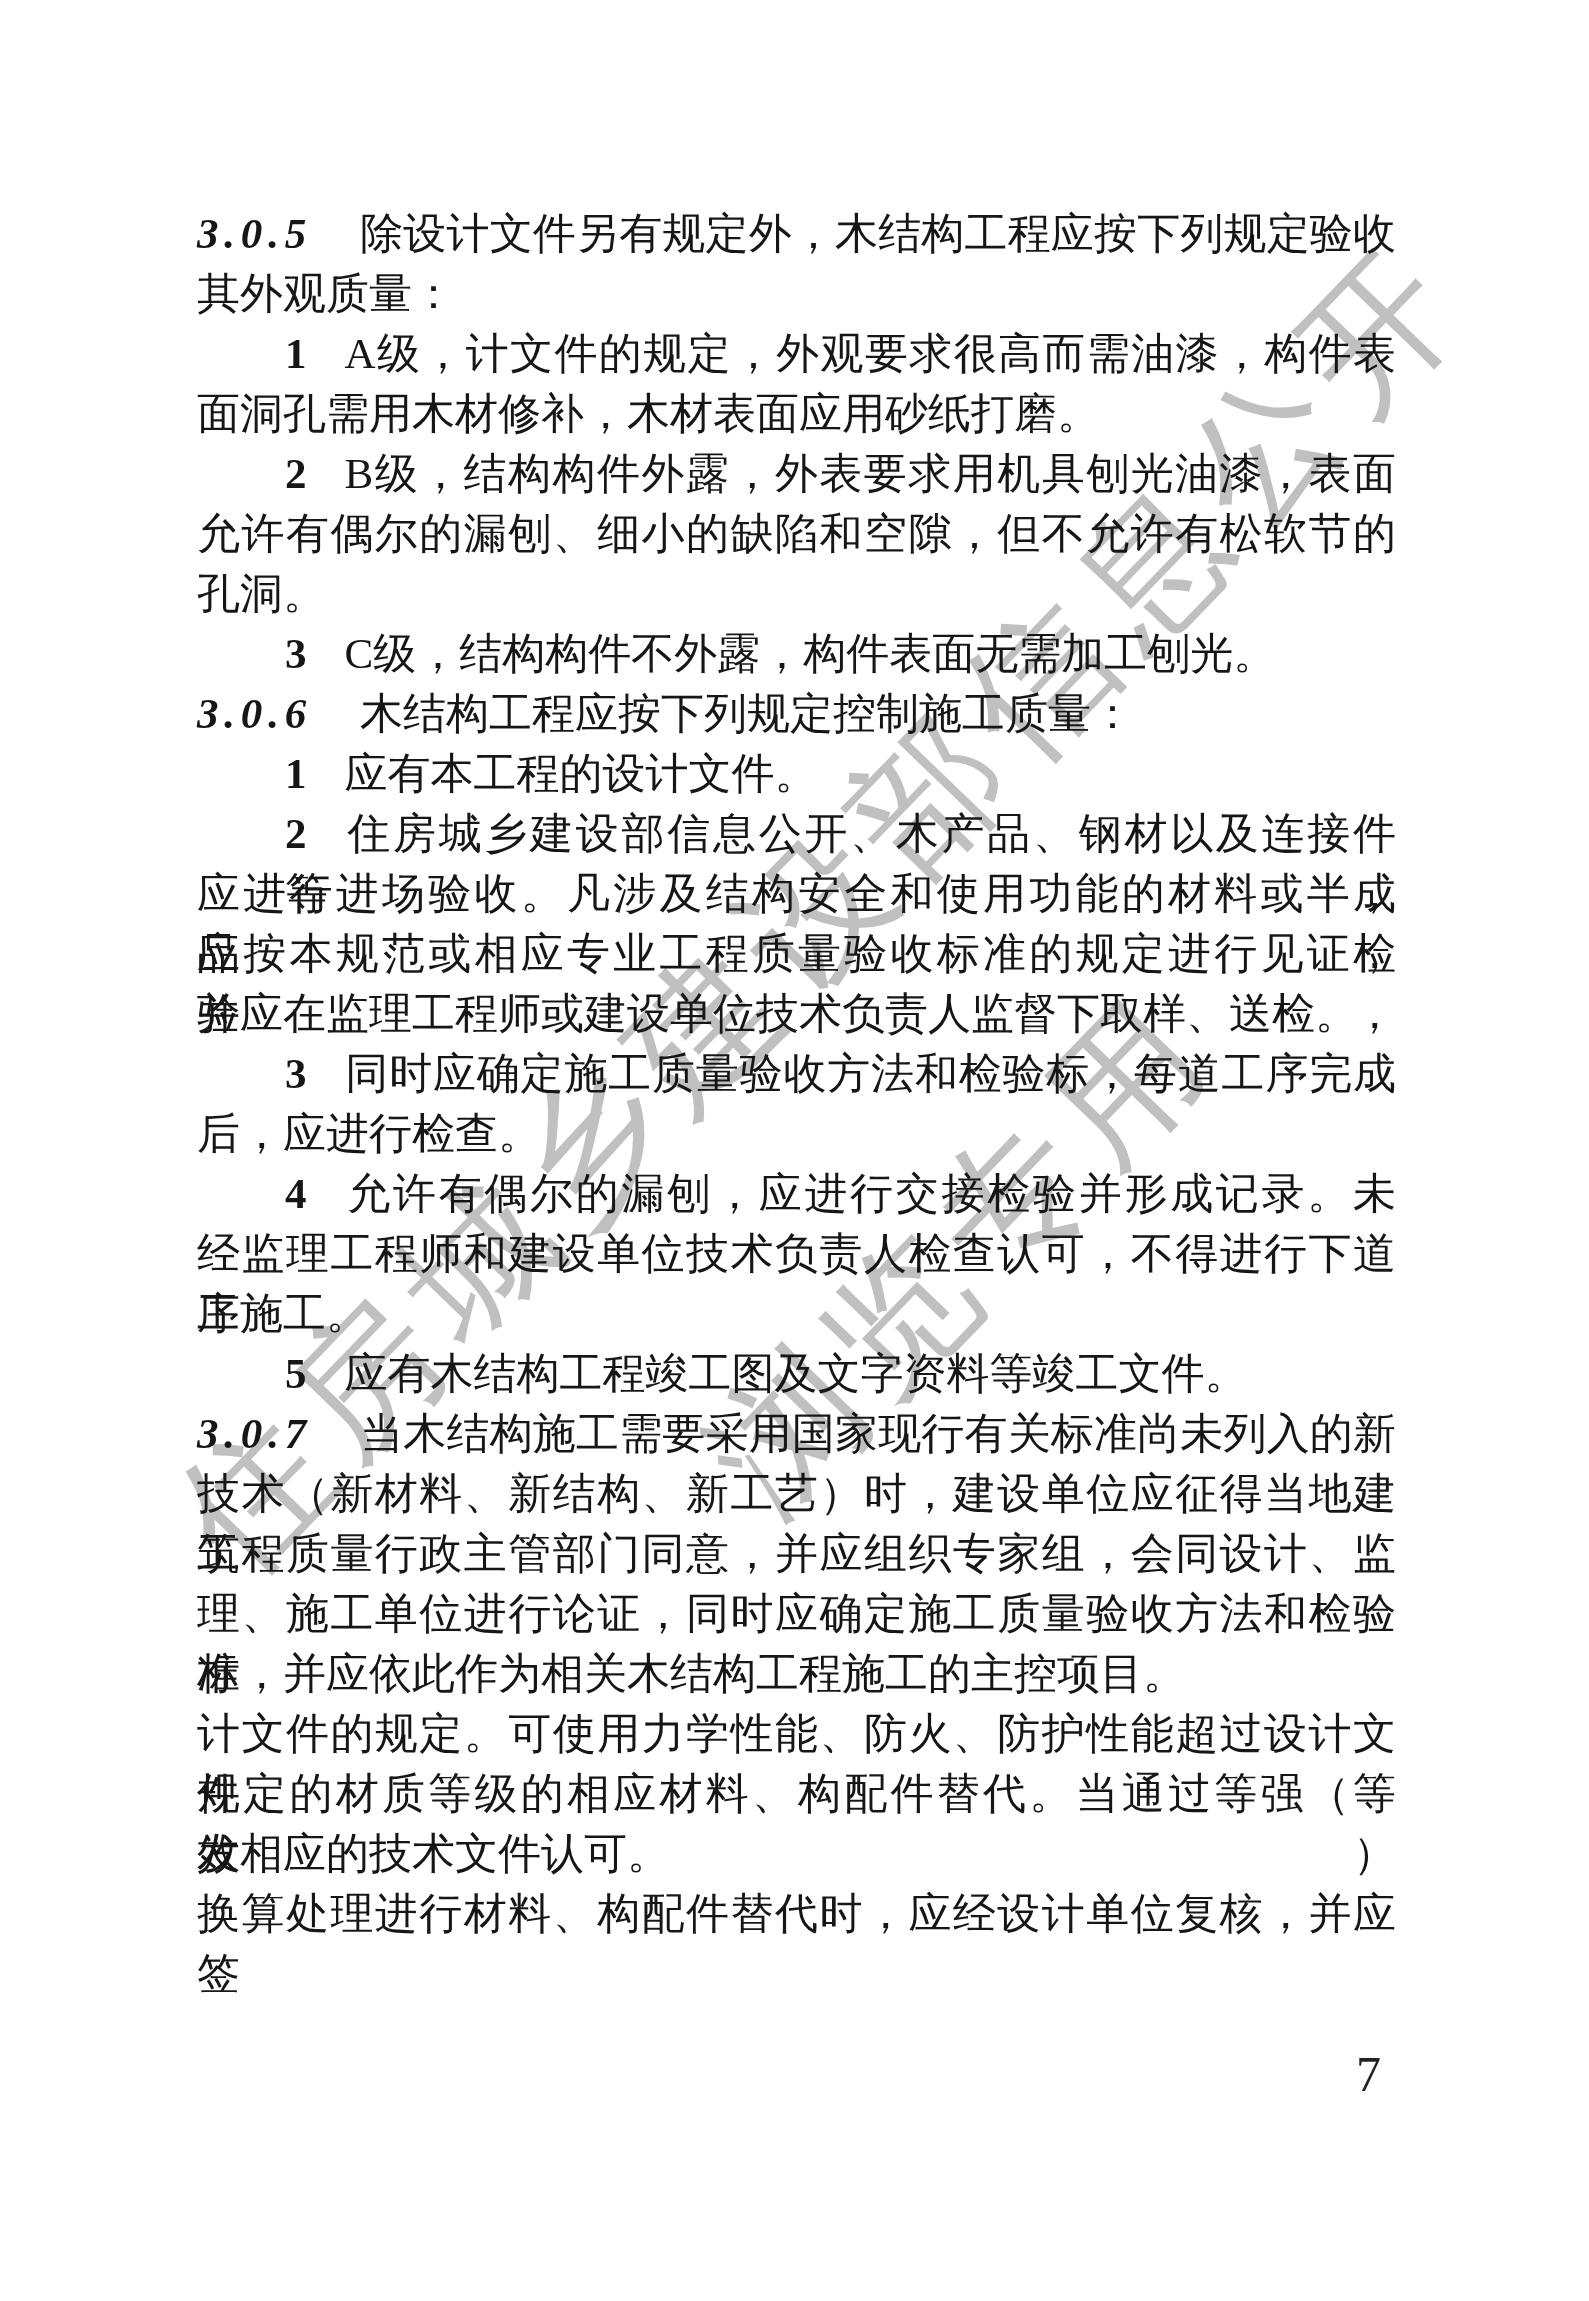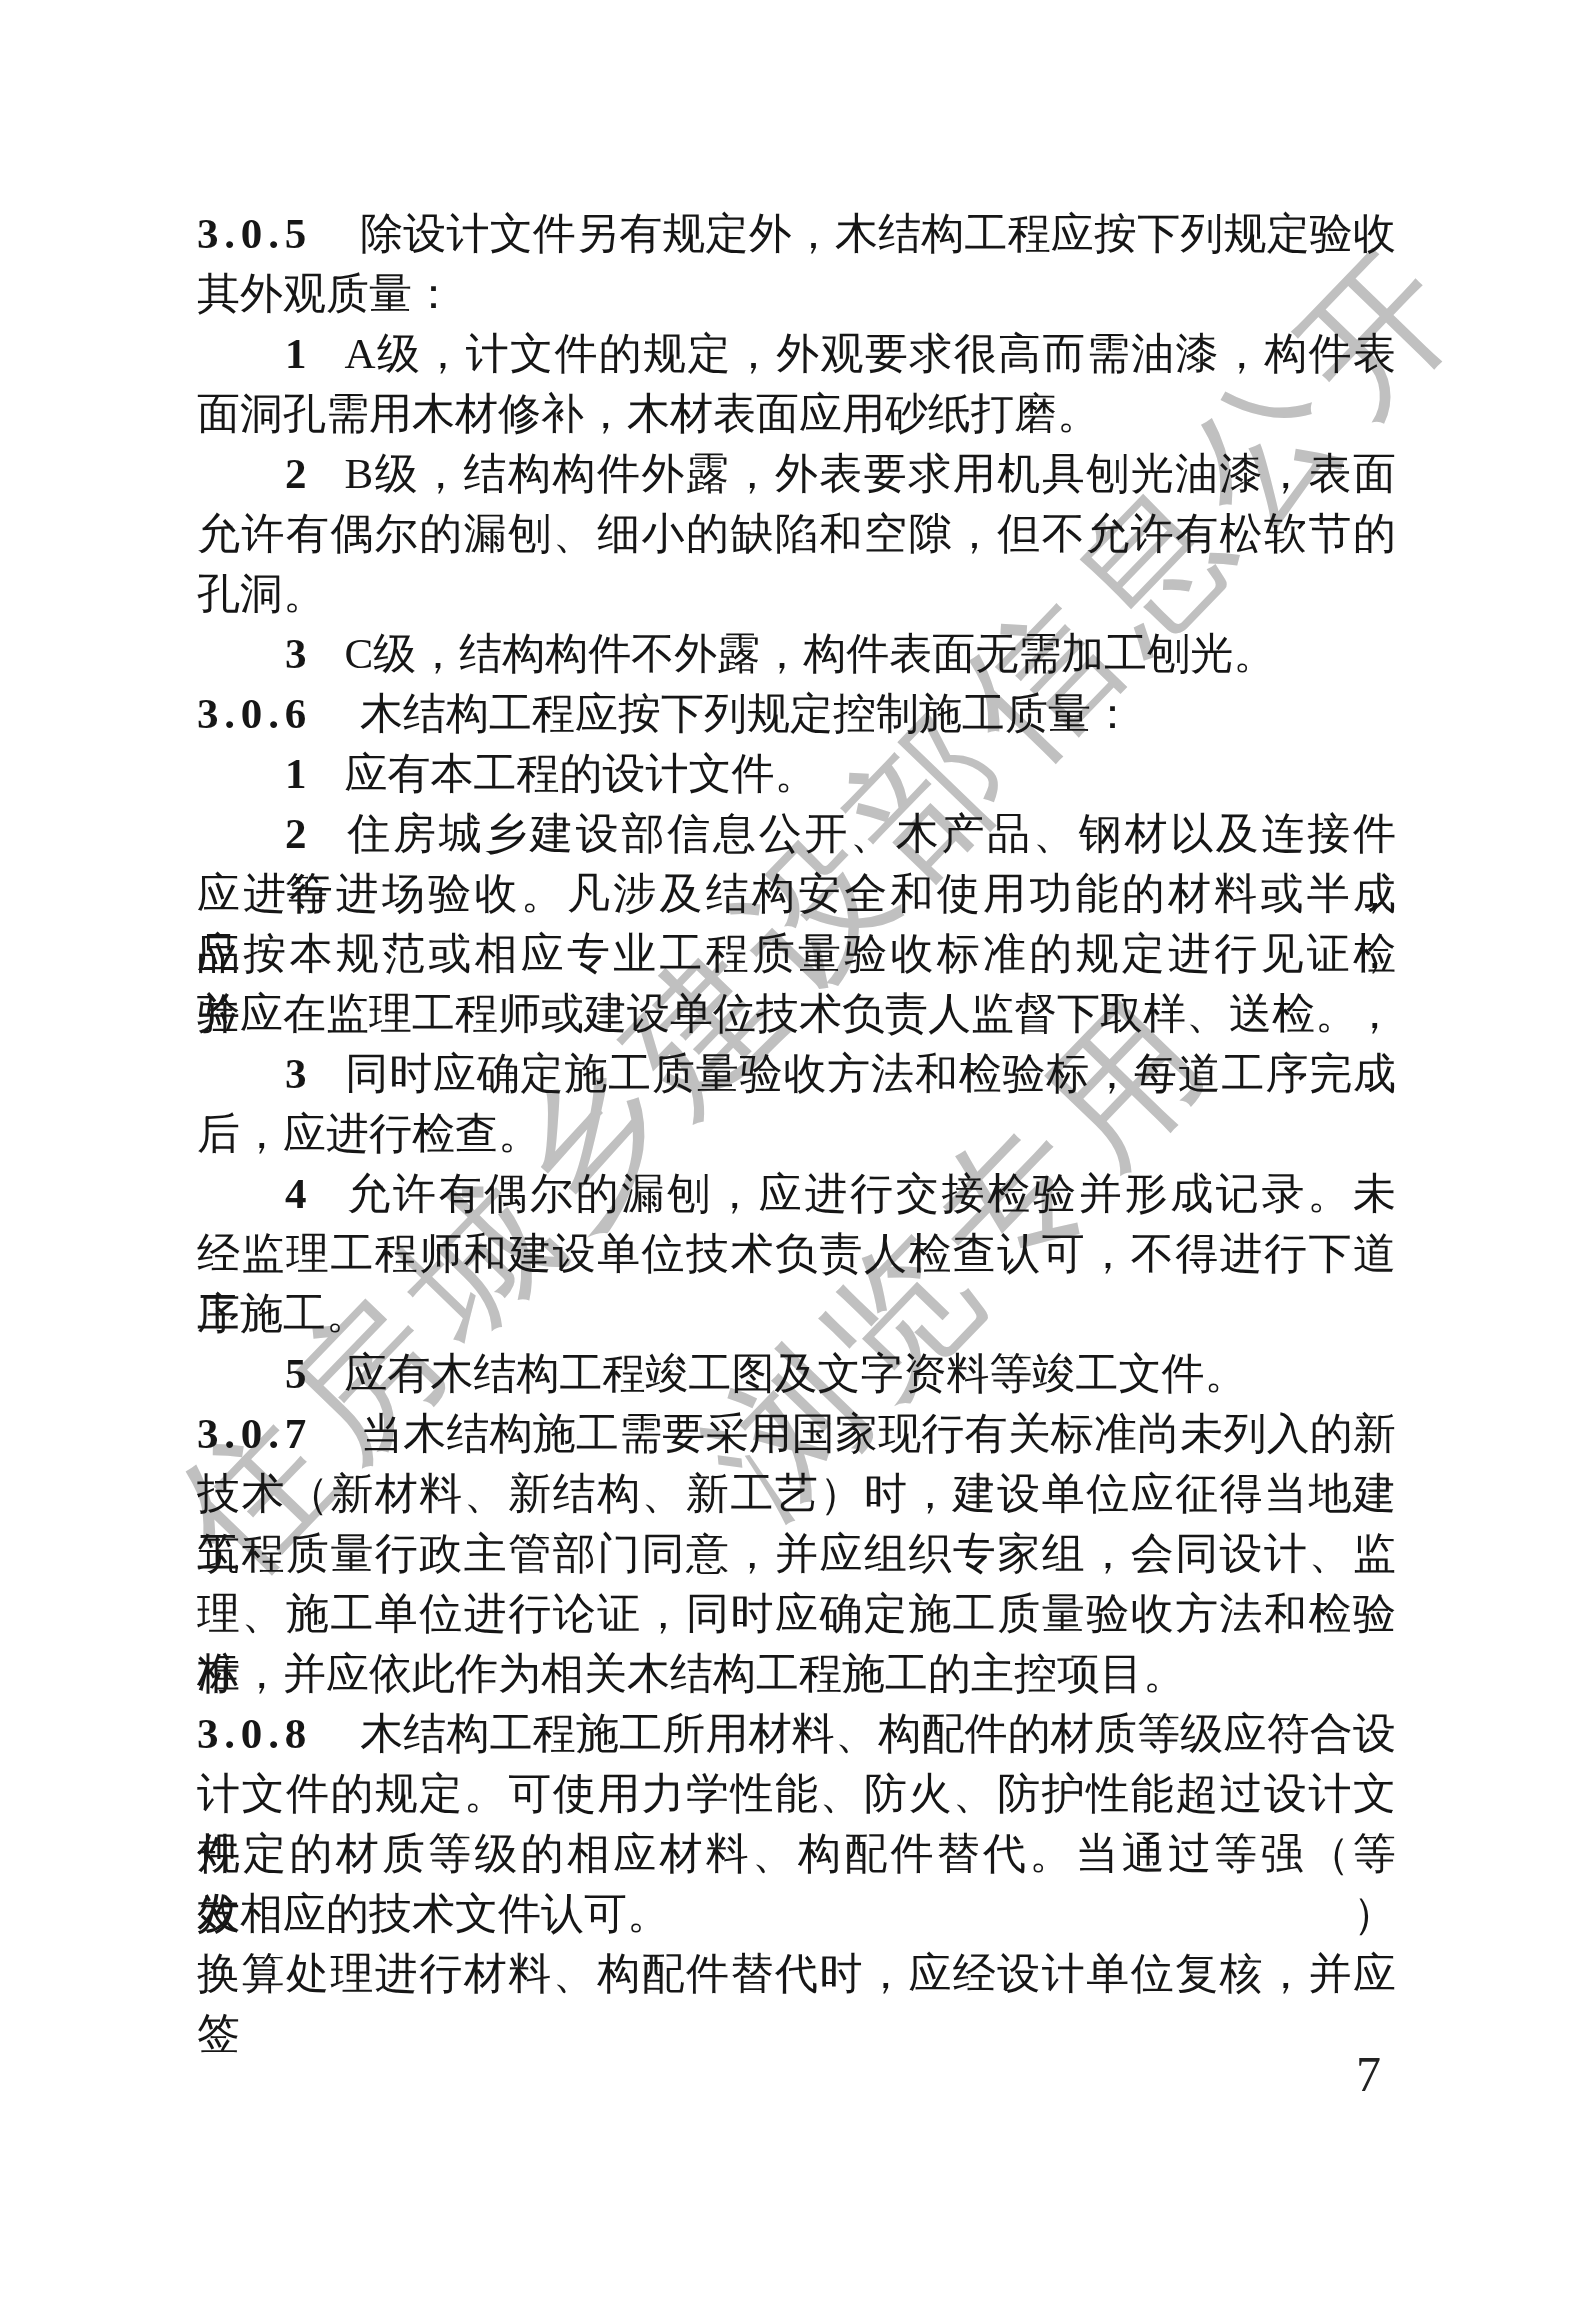--- a/index.html
+++ b/index.html
@@ -47,21 +47,21 @@
     line-height:60px;
     font-size:43px;
     white-space:nowrap;
   }
   .line.fill{
     text-align:justify;
     text-align-last:justify;
     white-space:normal;
   }
   .num{font-weight:700;}
-  .num.sec{margin-right:48px;letter-spacing:5.8px;}
+  .num.sec{margin-right:48px;letter-spacing:5.8px;font-style:italic;}
   .num.itm{margin-right:38px;}
   .indent{padding-left:88px;}
   
   .pagenum{
     position:absolute;
     top:2044px;
     right:209px;
     font-size:50px;
     line-height:60px;
     color:#222;
@@ -94,21 +94,20 @@
       <div class="line"><span>后，应进行检查。</span></div>
       <div class="line indent fill"><span class="num itm">4</span><span>允许有偶尔的漏刨，应进行交接检验并形成记录。未</span></div>
       <div class="line fill"><span>经监理工程师和建设单位技术负责人检查认可，不得进行下道工</span></div>
       <div class="line"><span>序施工。</span></div>
       <div class="line indent"><span class="num itm">5</span><span>应有木结构工程竣工图及文字资料等竣工文件。</span></div>
       <div class="line fill"><span class="num sec">3.0.7</span><span>当木结构施工需要采用国家现行有关标准尚未列入的新</span></div>
       <div class="line fill"><span>技术（新材料、新结构、新工艺）时，建设单位应征得当地建筑</span></div>
       <div class="line fill"><span>工程质量行政主管部门同意，并应组织专家组，会同设计、监</span></div>
       <div class="line fill"><span>理、施工单位进行论证，同时应确定施工质量验收方法和检验标</span></div>
       <div class="line"><span>准，并应依此作为相关木结构工程施工的主控项目。</span></div>
-      <div class="line fill"><span class="num sec">3.0.8</span><span>木结构工程施工所用材料、构配件的材质等级应符合设</span></div>
       <div class="line fill"><span>计文件的规定。可使用力学性能、防火、防护性能超过设计文件</span></div>
       <div class="line fill"><span>规定的材质等级的相应材料、构配件替代。当通过等强（等效）</span></div>
       <div class="line"><span>发相应的技术文件认可。</span></div>
       <div class="line fill"><span>换算处理进行材料、构配件替代时，应经设计单位复核，并应签</span></div>
     </div>
 
   <div class="pagenum">7</div>
 
 </div>
 

